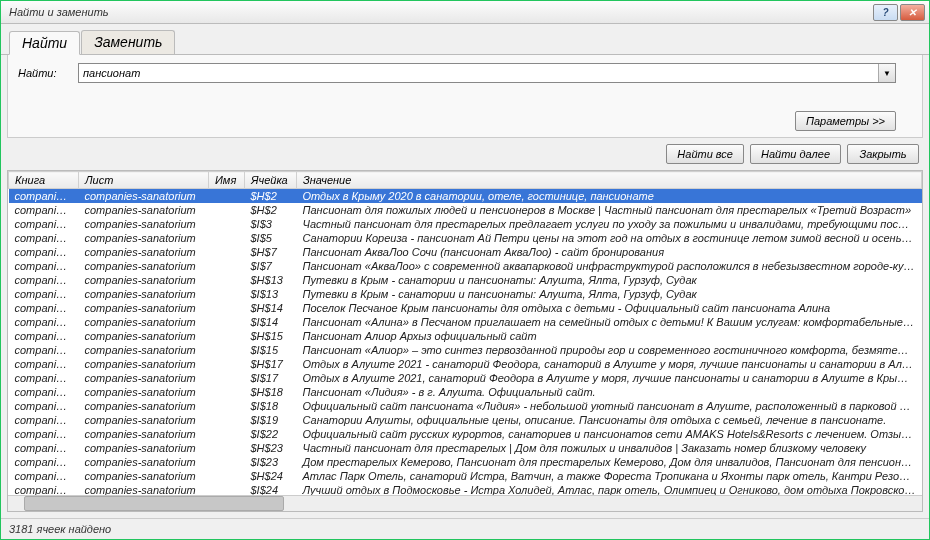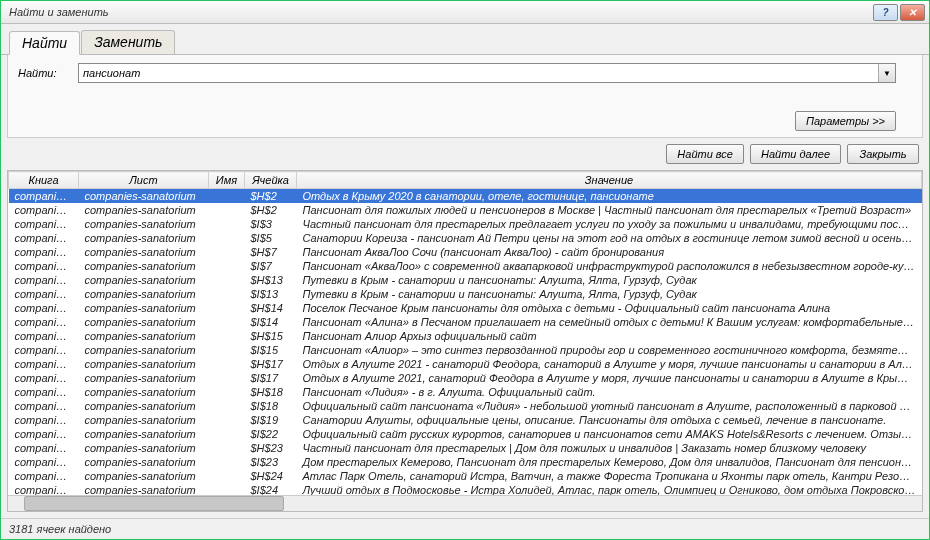--- a/index.html
+++ b/index.html
@@ -137,21 +137,21 @@
   flex: 1;
   overflow: auto;
 }
 table {
   border-collapse: collapse;
   width: 100%;
   table-layout: fixed;
 }
 thead th {
   font-weight: normal;
-  text-align: center;
+  text-align: left;
   padding: 2px 6px;
   border: 1px solid #d0d0d0;
   background: linear-gradient(#fafafa,#eaeaea);
   font-size: 11px;
   position: sticky;
   top: 0;
 }
 tbody td {
   padding: 1px 6px;
   font-size: 11px;

